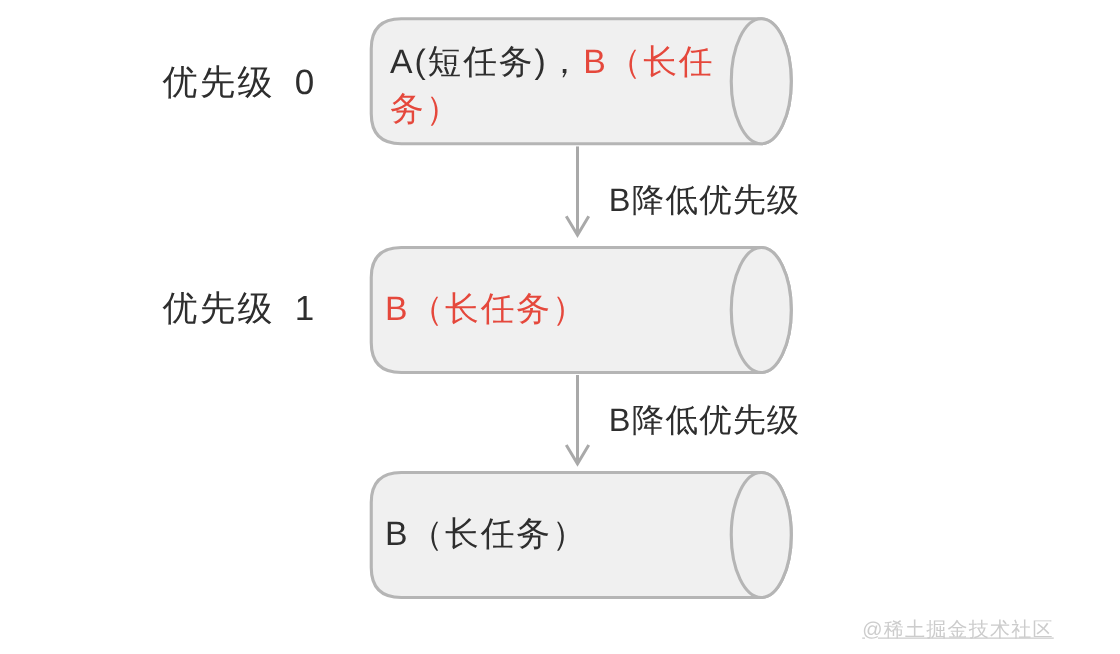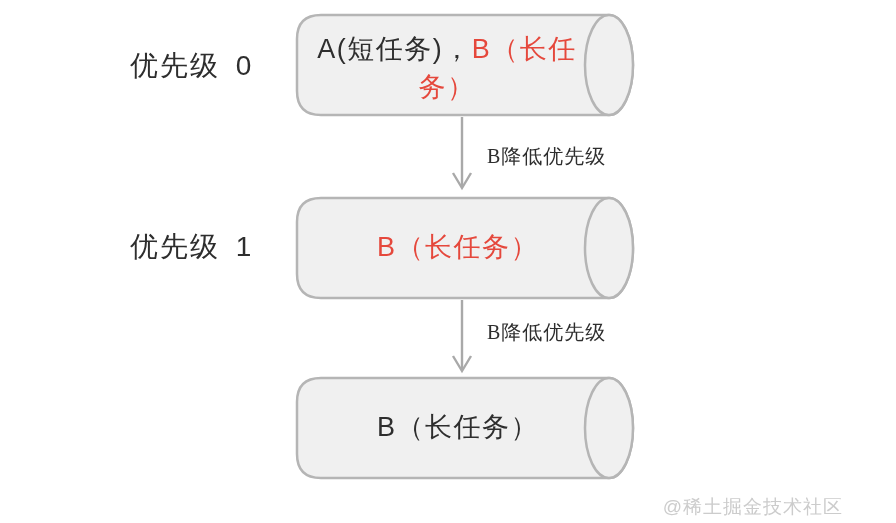--- a/index.html
+++ b/index.html
@@ -27,47 +27,47 @@
     line-height:34px;
     letter-spacing:2px;
     word-spacing:6px;
     color:var(--text_dark);
     white-space:nowrap;
   }
   .cylinder-svg{position:absolute;left:291px;width:348px;height:108px;display:block;}
   .cyl-shape{fill:var(--cylinder_fill);stroke:var(--cylinder_stroke);stroke-width:2.5;}
   .queue-text{
     position:absolute;
-    text-align:center;
+    text-align:left;
     font-size:27px;
     line-height:38px;
     letter-spacing:1.5px;
     color:var(--text_dark);
   }
   .queue-text [data-color="dark"]{color:var(--text_dark);}
   .queue-text [data-color="red"]{color:var(--task_red);}
   .arrow-svg{position:absolute;left:448px;width:28px;height:76px;display:block;}
   .arrow-line{stroke:var(--arrow_gray);stroke-width:2.4;fill:none;}
   .arrow-label{
     position:absolute;
     left:487px;
-    font-size:20px;
+    font-size:26px;
     letter-spacing:1px;
     color:var(--text_dark);
     white-space:nowrap;
-    font-family:Liberation Serif, serif;
   }
   .watermark{
     position:absolute;
     right:6px;
     top:494px;
-    font-size:19px;
+    font-size:16px;
     letter-spacing:1px;
     color:var(--watermark_gray);
     white-space:nowrap;
+    text-decoration:underline;
   }
 </style>
 </head>
 <body>
 
 <div class="stage">
 
   <div class="priority-label" style="top:49px;">优先级 0</div>
   <svg class="cylinder-svg" style="top:11px;" viewBox="0 0 348 108">
     <path class="cyl-shape" d="M 30 4 L 318 4 A 24 50 0 0 1 318 104 L 30 104 Q 6 104 6 80 L 6 28 Q 6 4 30 4 Z"></path>

